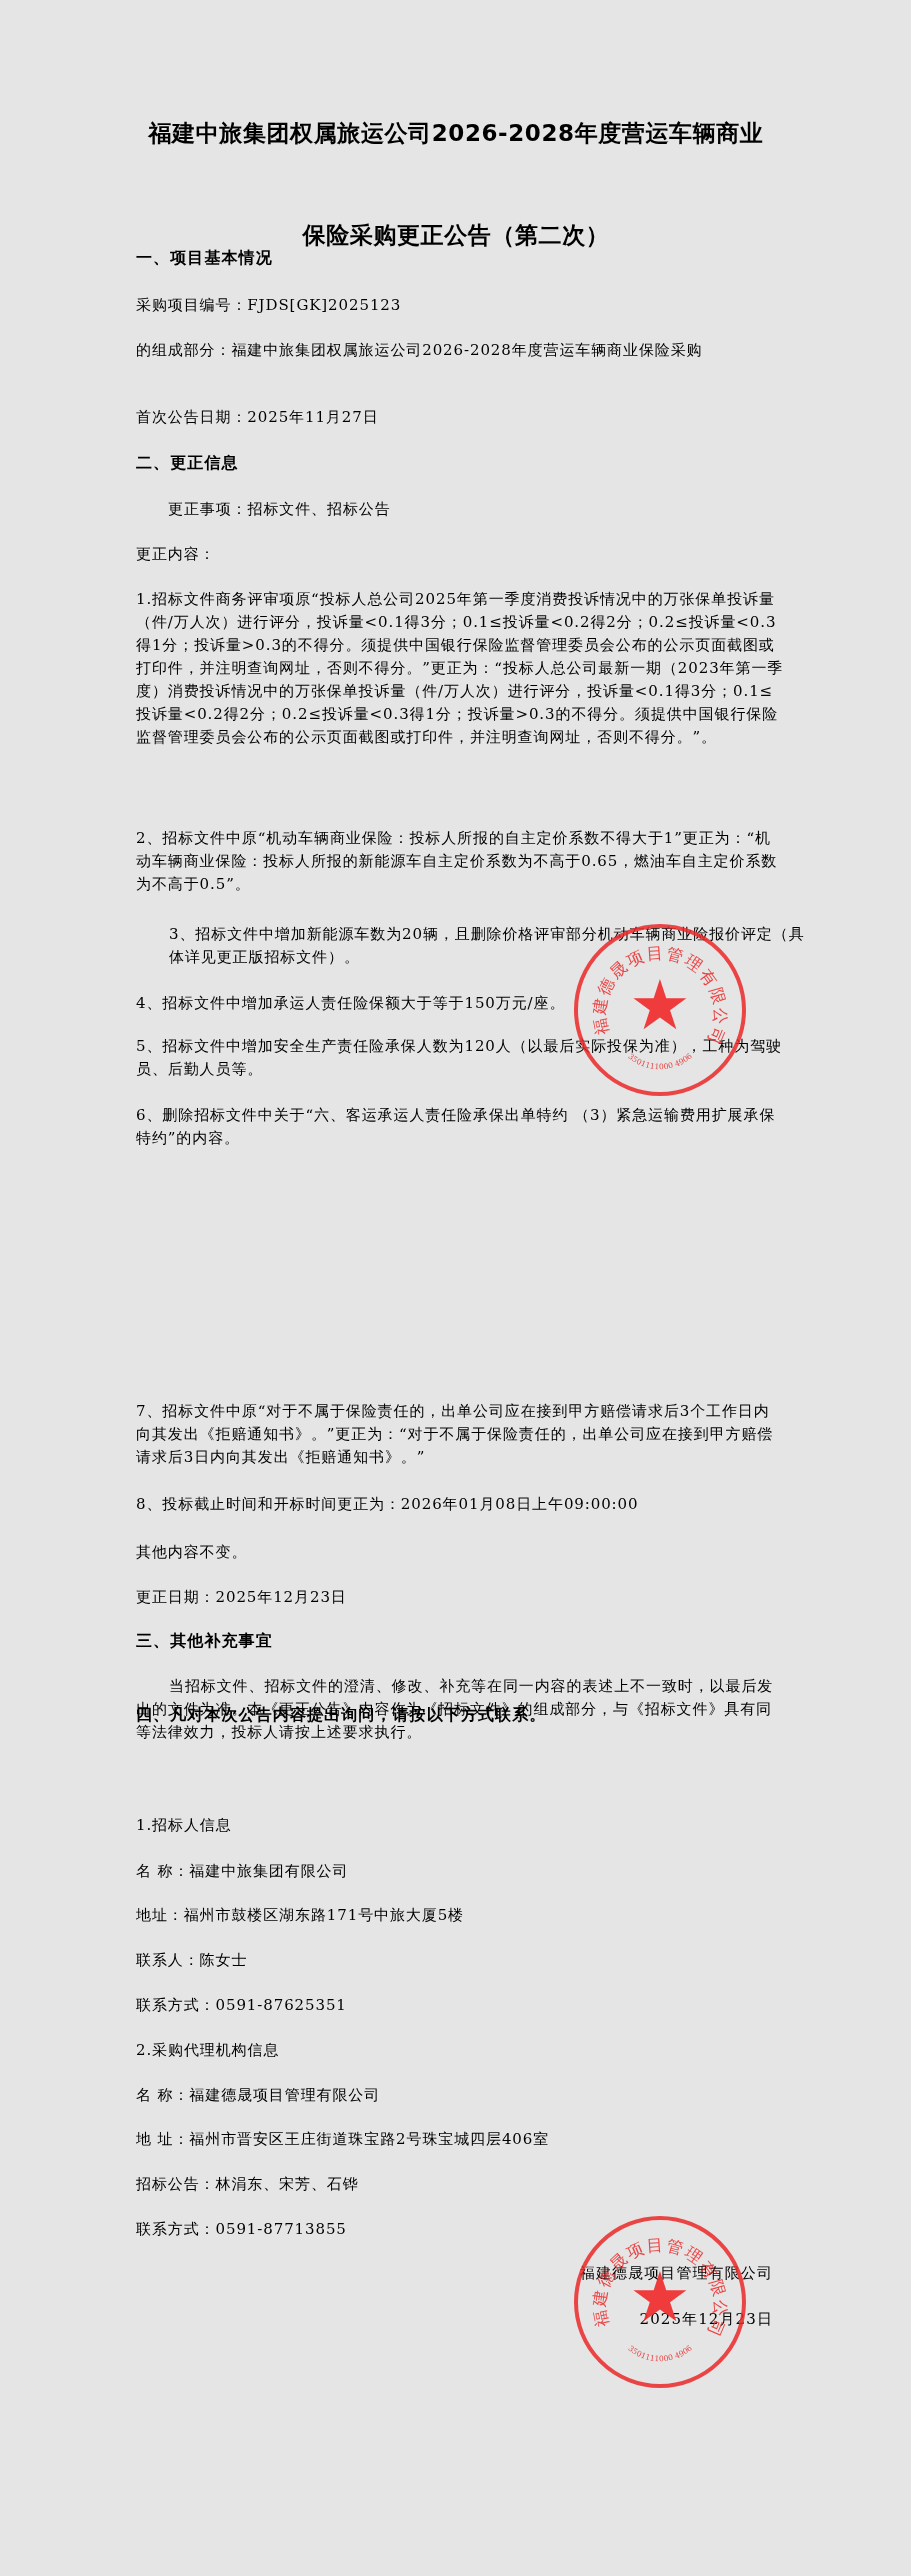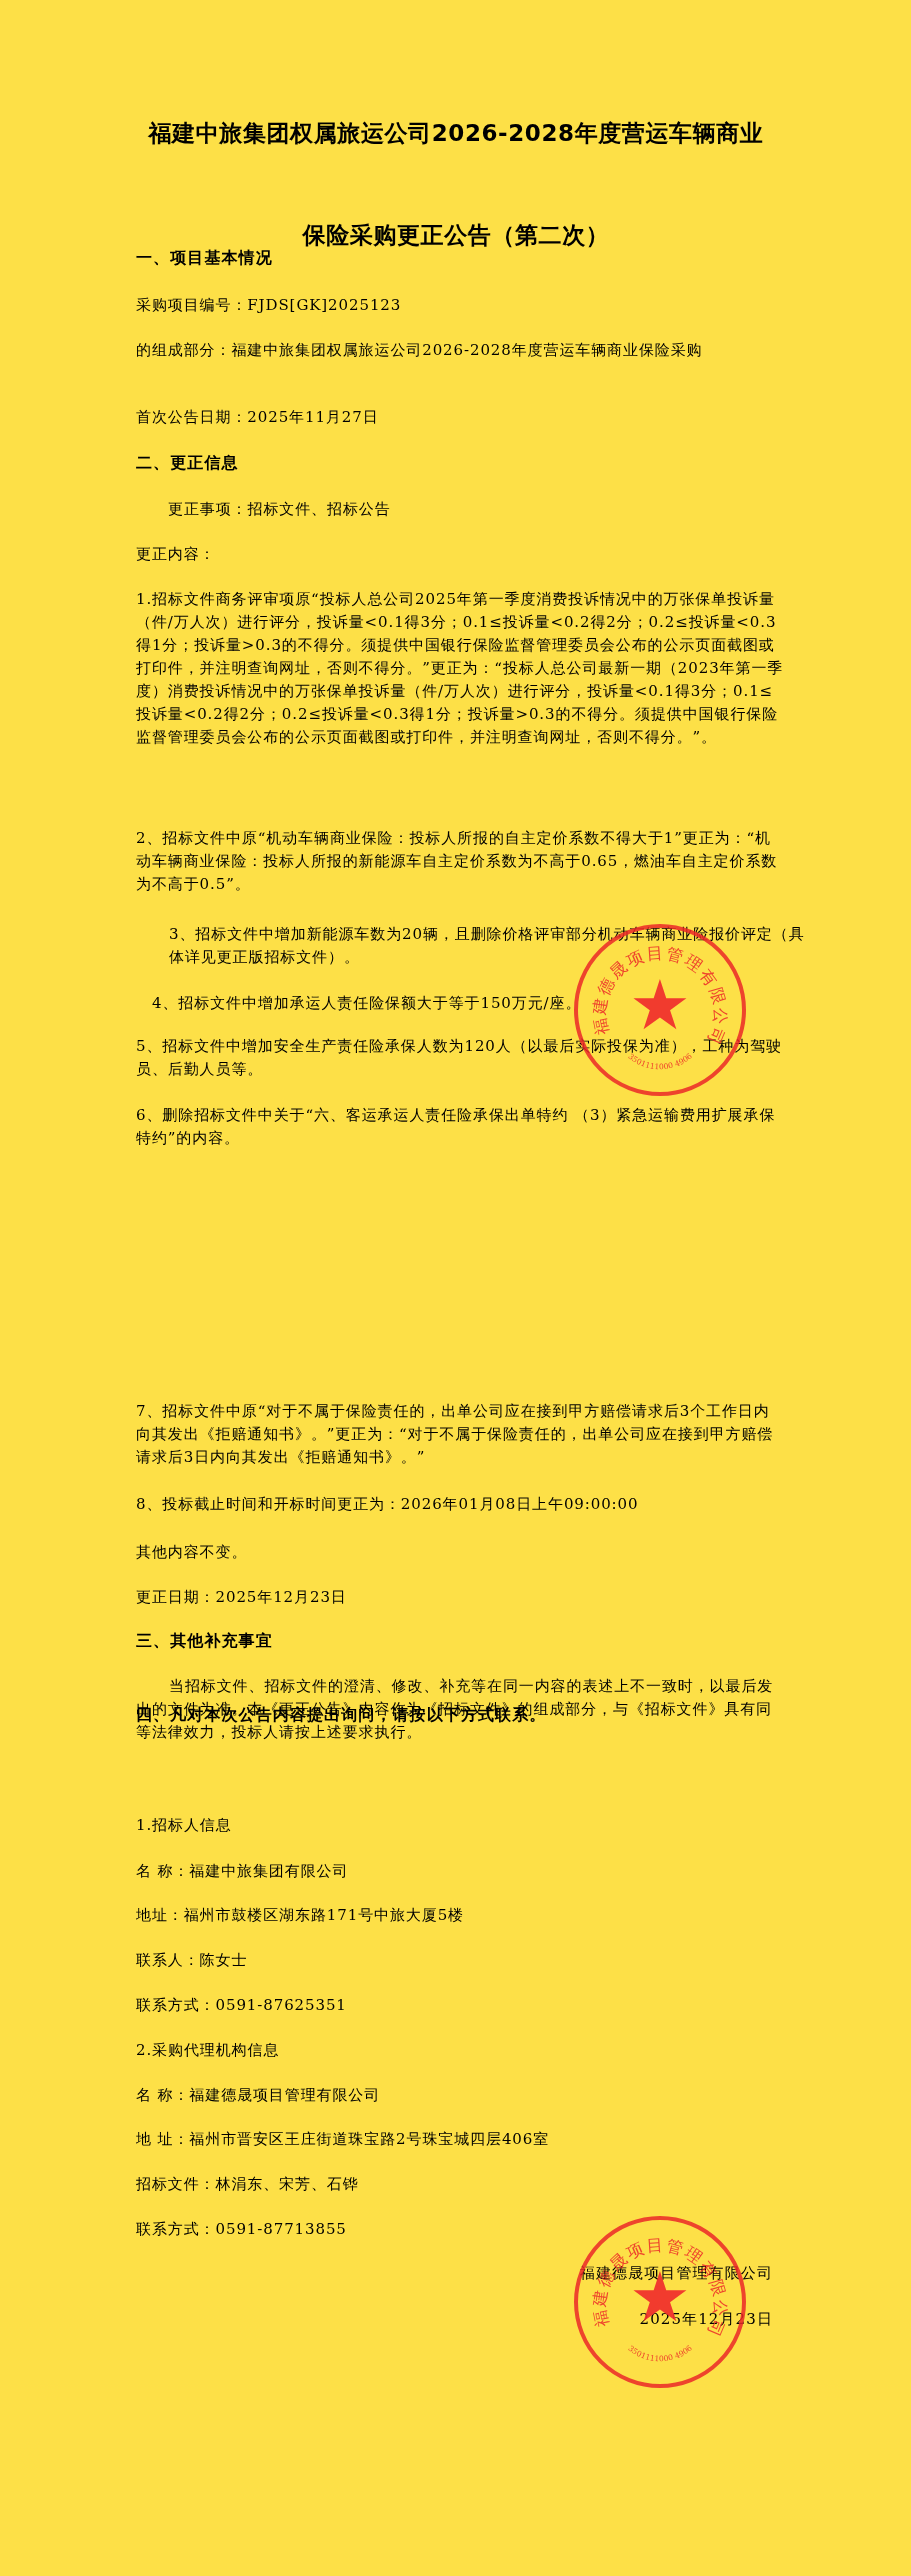--- a/index.html
+++ b/index.html
@@ -1,18 +1,18 @@
 <!DOCTYPE html>
 <html style="font-size:9.2px"><head>
 <meta charset="utf-8">
 <style>
   html, body { margin: 0; padding: 0; background: #ffffff; }
   body { width: 911px; height: 2576px; position: relative; overflow: hidden;
          font-family: "DejaVu Serif", "Liberation Serif", serif; color: #000; }
-  .page { position: absolute; left: 0; top: 0; width: 911px; height: 2576px; background: #fde047; }
+  .page { position: absolute; left: 0; top: 0; width: 911px; height: 2576px; background: #e5e5e5; }
   .title { position: absolute; left: 115px; width: 682px; text-align: center;
            font-family: "DejaVu Sans", sans-serif; font-weight: bold; font-size: 23px; letter-spacing: 0.6px; }
   .t1 { top: 118px; }
   .t2 { top: 192px; margin-top: 28px; }
   .h { position: absolute; left: 136px; font-family: Liberation Mono, monospace; font-weight: bold; font-size: 16px; letter-spacing: 1.1px; }
   .p { position: absolute; left: 136px; width: 649px; font-size: 15px; line-height: 23px; letter-spacing: 0.9px; }
   .indent { text-indent: 33px; }
   .right { position: absolute; right: 138px; font-size: 15px; letter-spacing: 1.1px; text-align: right; }
   .seal { position: absolute; width: 172px; height: 172px; border-radius: 50%;
           border: 4.6px solid rgba(235,40,40,0.85); box-sizing: border-box; pointer-events: none; }
@@ -33,21 +33,21 @@
   <div class="p" style="top:339px;">的组成部分：福建中旅集团权属旅运公司2026-2028年度营运车辆商业保险采购</div>
   <div class="p" style="top:406px;">首次公告日期：2025年11月27日</div>
 
   <div class="h" style="top:453px;">二、更正信息</div>
   <div class="p" style="top:498px;margin-left:32px;">更正事项：招标文件、招标公告</div>
   <div class="p" style="top:543px;">更正内容：</div>
 
   <div class="p" style="top:588px;">1.招标文件商务评审项原“投标人总公司2025年第一季度消费投诉情况中的万张保单投诉量（件/万人次）进行评分，投诉量&lt;0.1得3分；0.1≤投诉量&lt;0.2得2分；0.2≤投诉量&lt;0.3得1分；投诉量&gt;0.3的不得分。须提供中国银行保险监督管理委员会公布的公示页面截图或打印件，并注明查询网址，否则不得分。”更正为：“投标人总公司最新一期（2023年第一季度）消费投诉情况中的万张保单投诉量（件/万人次）进行评分，投诉量&lt;0.1得3分；0.1≤投诉量&lt;0.2得2分；0.2≤投诉量&lt;0.3得1分；投诉量&gt;0.3的不得分。须提供中国银行保险监督管理委员会公布的公示页面截图或打印件，并注明查询网址，否则不得分。”。</div>
   <div class="p" style="top:827px;">2、招标文件中原“机动车辆商业保险：投标人所报的自主定价系数不得大于1”更正为：“机动车辆商业保险：投标人所报的新能源车自主定价系数为不高于0.65，燃油车自主定价系数为不高于0.5”。</div>
   <div class="p" style="top:923px;margin-left:33px;">3、招标文件中增加新能源车数为20辆，且删除价格评审部分机动车辆商业险报价评定（具体详见更正版招标文件）。</div>
-  <div class="p" style="top:992px;margin-left:16px;">4、招标文件中增加承运人责任险保额大于等于150万元/座。</div>
+  <div class="p" style="top:992px;">4、招标文件中增加承运人责任险保额大于等于150万元/座。</div>
   <div class="p" style="top:1035px;">5、招标文件中增加安全生产责任险承保人数为120人（以最后实际投保为准），工种为驾驶员、后勤人员等。</div>
   <div class="p" style="top:1104px;">6、删除招标文件中关于“六、客运承运人责任险承保出单特约 （3）紧急运输费用扩展承保特约”的内容。</div>
 
   <div class="p" style="top:1400px;">7、招标文件中原“对于不属于保险责任的，出单公司应在接到甲方赔偿请求后3个工作日内向其发出《拒赔通知书》。”更正为：“对于不属于保险责任的，出单公司应在接到甲方赔偿请求后3日内向其发出《拒赔通知书》。”</div>
   <div class="p" style="top:1493px;">8、投标截止时间和开标时间更正为：2026年01月08日上午09:00:00</div>
   <div class="p" style="top:1541px;">其他内容不变。</div>
   <div class="p" style="top:1586px;">更正日期：2025年12月23日</div>
 
   <div class="h" style="top:1631px;">三、其他补充事宜</div>
   <div class="p indent" style="top:1675px;">当招标文件、招标文件的澄清、修改、补充等在同一内容的表述上不一致时，以最后发出的文件为准。本《更正公告》内容作为《招标文件》的组成部分，与《招标文件》具有同等法律效力，投标人请按上述要求执行。</div>
@@ -56,21 +56,21 @@
 
   <div class="p" style="top:1814px;">1.招标人信息</div>
   <div class="p" style="top:1860px;">名  称：福建中旅集团有限公司</div>
   <div class="p" style="top:1904px;">地址：福州市鼓楼区湖东路171号中旅大厦5楼</div>
   <div class="p" style="top:1949px;">联系人：陈女士</div>
   <div class="p" style="top:1994px;">联系方式：0591-87625351</div>
 
   <div class="p" style="top:2039px;">2.采购代理机构信息</div>
   <div class="p" style="top:2084px;">名  称：福建德晟项目管理有限公司</div>
   <div class="p" style="top:2128px;">地    址：福州市晋安区王庄街道珠宝路2号珠宝城四层406室</div>
-  <div class="p" style="top:2173px;">招标文件：林涓东、宋芳、石铧</div>
+  <div class="p" style="top:2173px;">招标公告：林涓东、宋芳、石铧</div>
   <div class="p" style="top:2218px;">联系方式：0591-87713855</div>
 
   <div class="right" style="top:2264px;">福建德晟项目管理有限公司</div>
   <div class="right" style="top:2310px;">2025年12月23日</div>
 
   <div class="seal" style="left:574px; top:924px;">
     <svg viewBox="0 0 300 300">
       <defs>
           <path id="arcA" d="M 60 200 A 100 100 0 1 1 240 200"></path>
         </defs>

